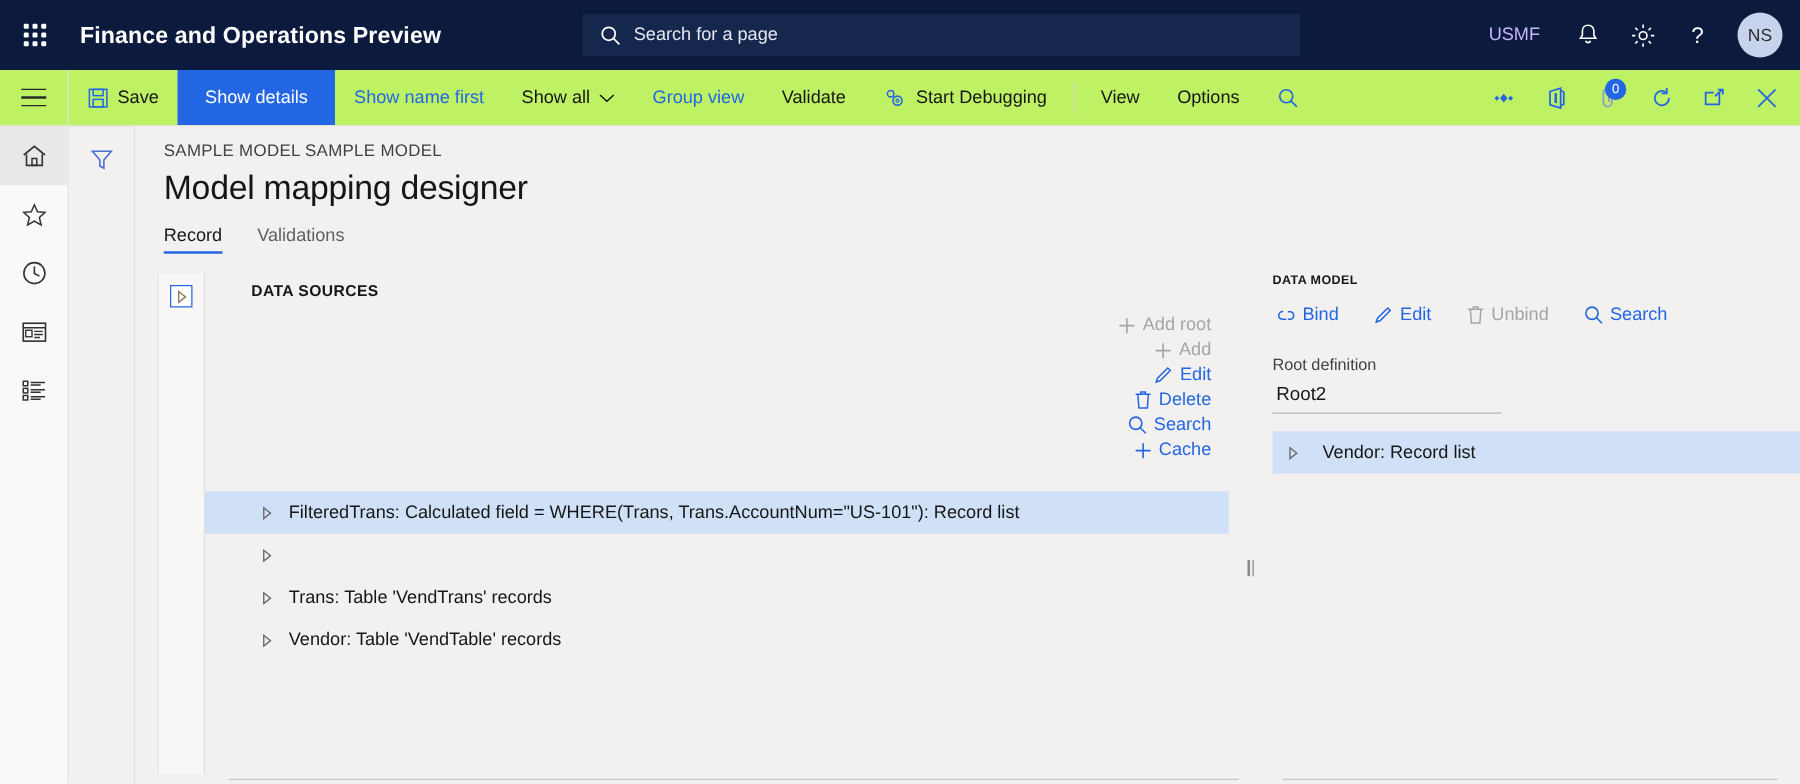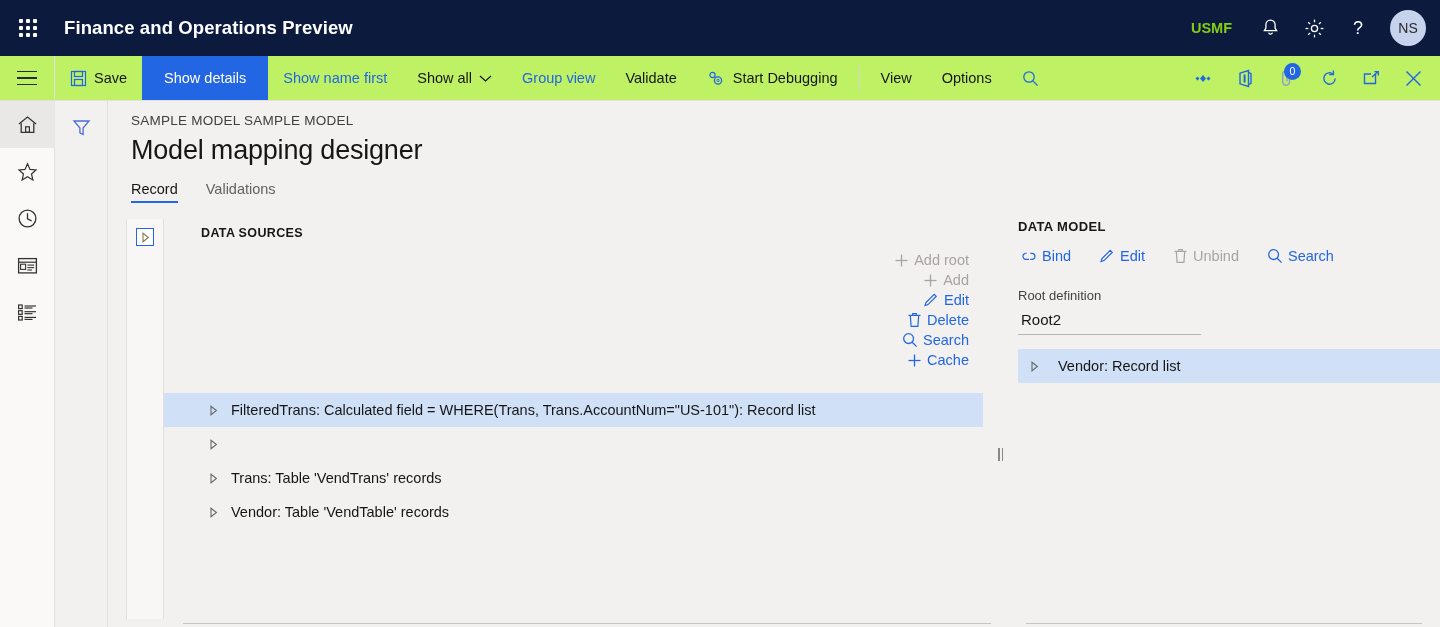--- a/index.html
+++ b/index.html
@@ -52,23 +52,22 @@
     font-family: "Liberation Sans", sans-serif;
     width: 90%;
   }
   .searchbox input::placeholder { color: #e6e9f0; opacity: 1; }
   .topright {
     position: absolute; right: 0; top: 0; height: 56px;
     display: flex; align-items: center; gap: 0px;
     padding-right: 14px;
   }
   .topright .company {
-    font-size: 14.5px; color: #84cc16; padding: 0 16px; cursor: pointer;
+    font-size: 14.5px; color: #c4b5fd; padding: 0 16px; cursor: pointer;
     white-space: nowrap;
-    font-weight: bold;
   }
   .topright .ticon {
     width: 44px; height: 56px; display:flex; align-items:center; justify-content:center;
     cursor: pointer;
   }
   .avatar {
     width: 36px; height: 36px; border-radius: 50%;
     background: #c7d2ec; color: #2b2b2b;
     display: flex; align-items: center; justify-content: center;
     font-size: 14px; font-weight: normal;
@@ -213,21 +212,21 @@
   .splitter {
     width: 35px; flex: 0 0 35px;
     display: flex; align-items: center; justify-content: center;
     position: relative;
   }
   .grip { display: flex; gap: 2px; cursor: col-resize; margin-top: 70px; }
   .grip i { display: block; width: 1.5px; height: 13px; background: #8a8886; }
 
   .dm-panel { flex: 1 1 auto; padding-top: 0px; position: relative; }
   .dm-label {
-    font-size: 13px; font-weight: bold; color: #161616;
+    font-size: 10px; font-weight: bold; color: #161616;
     letter-spacing: 0.35px; text-transform: uppercase;
   }
   .dm-toolbar { display: flex; align-items: center; margin-top: 12px; margin-left: -12px; }
   .dm-field-label { font-size: 13px; color: #424242; margin-top: 22px; }
   .dm-input {
     width: 183px; font-size: 15px; color: #161616;
     border: none; border-bottom: 1px solid #b7b5b3;
     background: transparent; outline: none;
     padding: 4px 0 6px 3px; margin-top: 4px;
     font-family: "Liberation Sans", sans-serif;
@@ -262,20 +261,29 @@
         <i></i>
         <i></i>
         <i></i>
         <i></i>
         <i></i>
         <i></i>
     </div>
   </div>
   <div class="app-title">Finance and Operations Preview</div>
 
+  <div class="searchbox">
+    <span class="mag">
+      <svg width="17" height="17" viewBox="0 0 17 17">
+          <circle cx="7" cy="7" r="5.2" fill="none" stroke="#ffffff" stroke-width="1.4"></circle>
+          <line x1="10.9" y1="10.9" x2="15.5" y2="15.5" stroke="#ffffff" stroke-width="1.4"></line>
+        </svg>
+    </span>
+    <input type="text" placeholder="Search for a page" style="">
+  </div>
 
   <div class="topright">
     <div class="company">USMF</div>
     <div class="ticon">
       <svg width="19" height="20" viewBox="0 0 19 20">
           <path d="M9.5 2.2c-2.7 0-4.6 2-4.6 4.6v3.4l-1.5 2.4h12.2l-1.5-2.4V6.8c0-2.6-1.9-4.6-4.6-4.6z" fill="none" stroke="#ffffff" stroke-width="1.3"></path>
           <path d="M7.6 14.6a1.95 1.95 0 0 0 3.8 0" fill="none" stroke="#ffffff" stroke-width="1.3"></path>
         </svg>
     </div>
     <div class="ticon">

